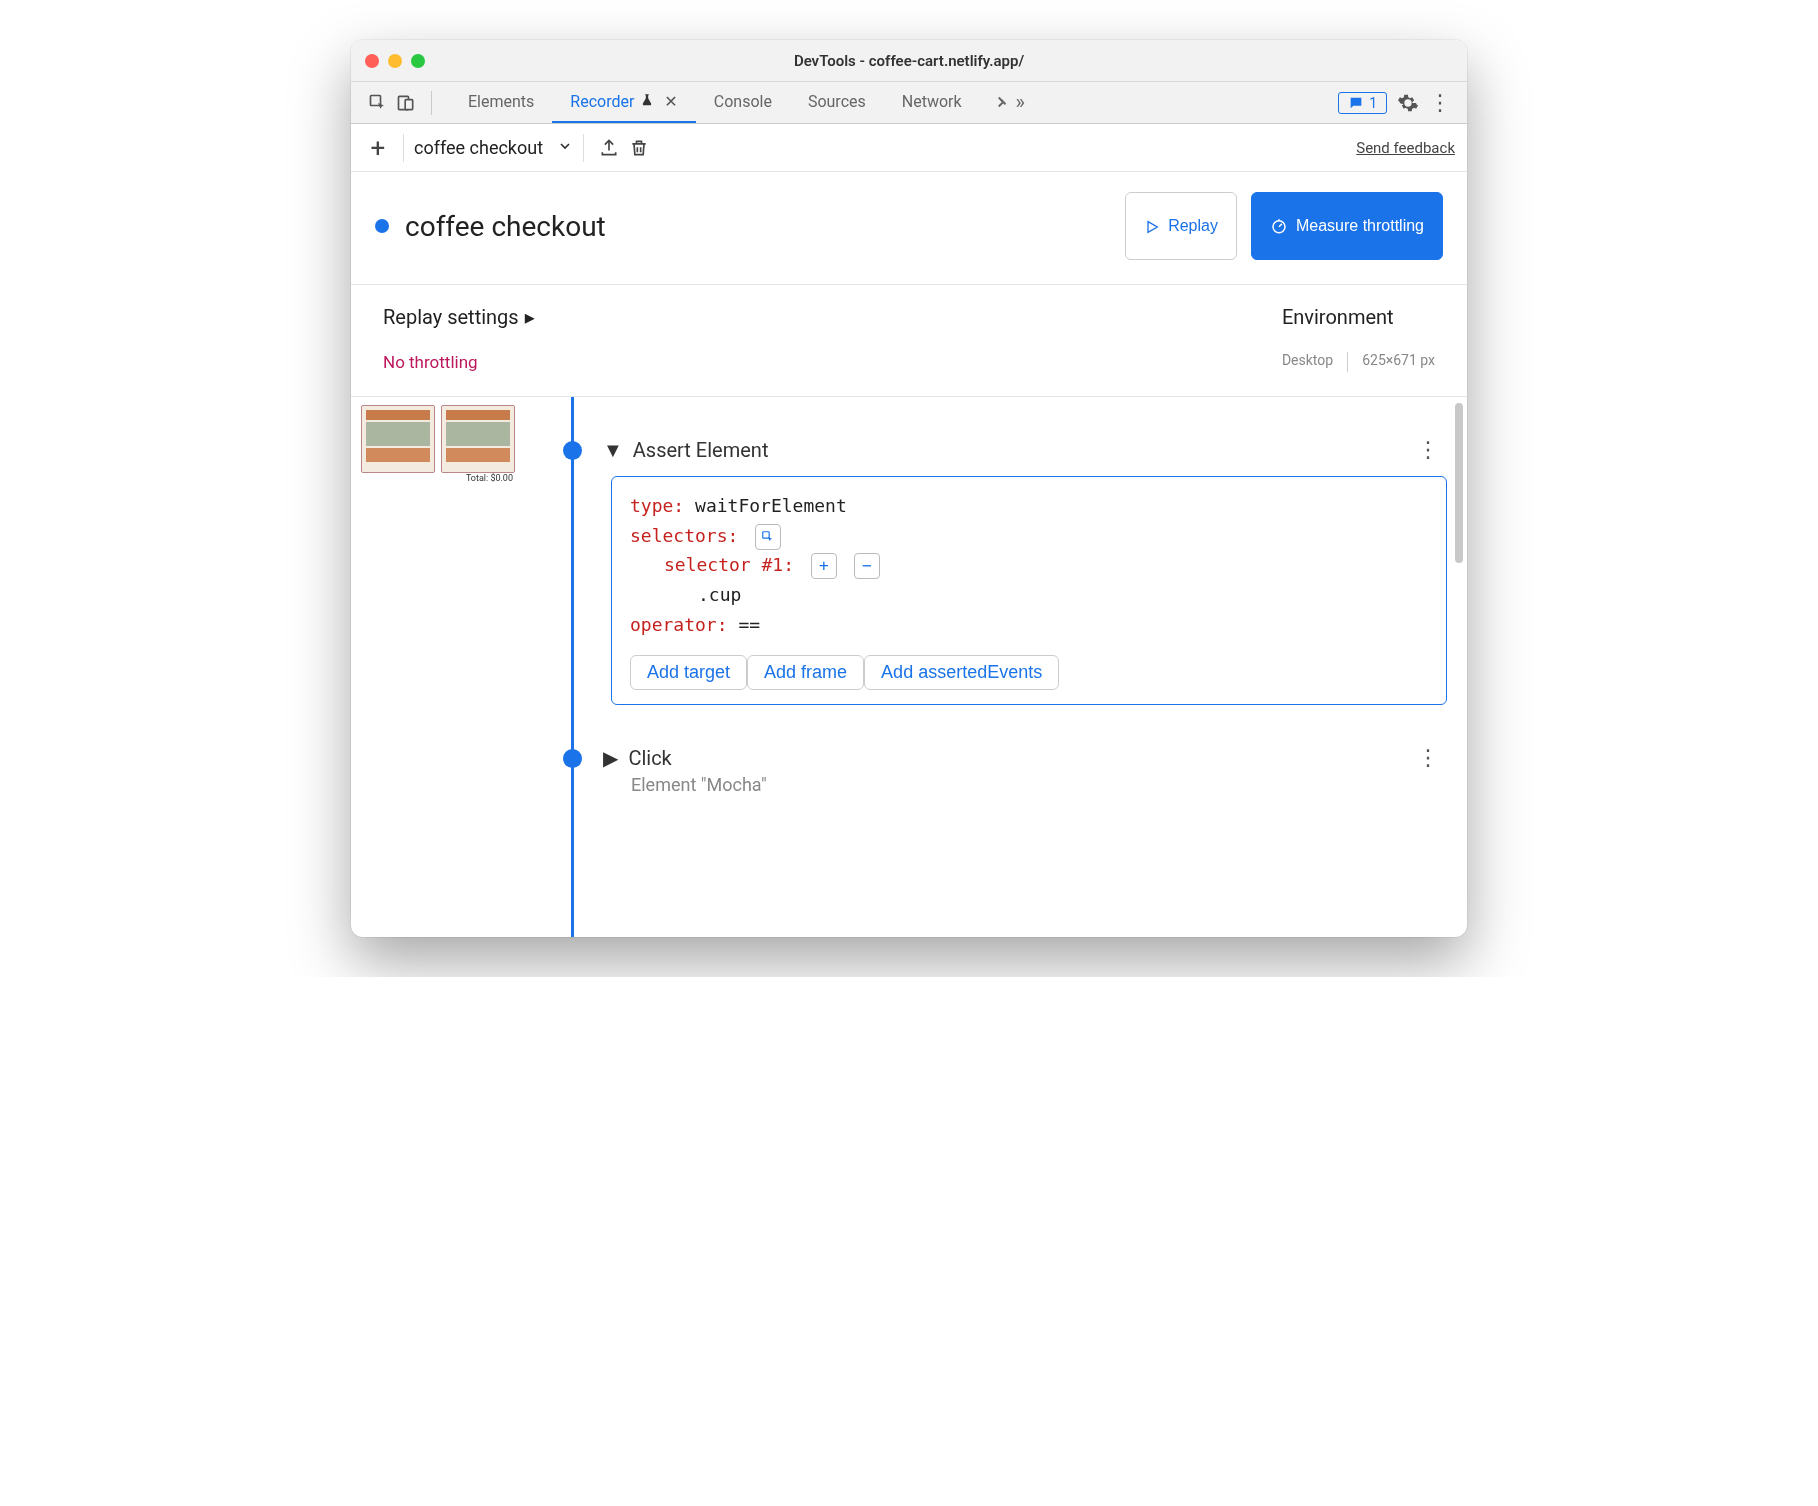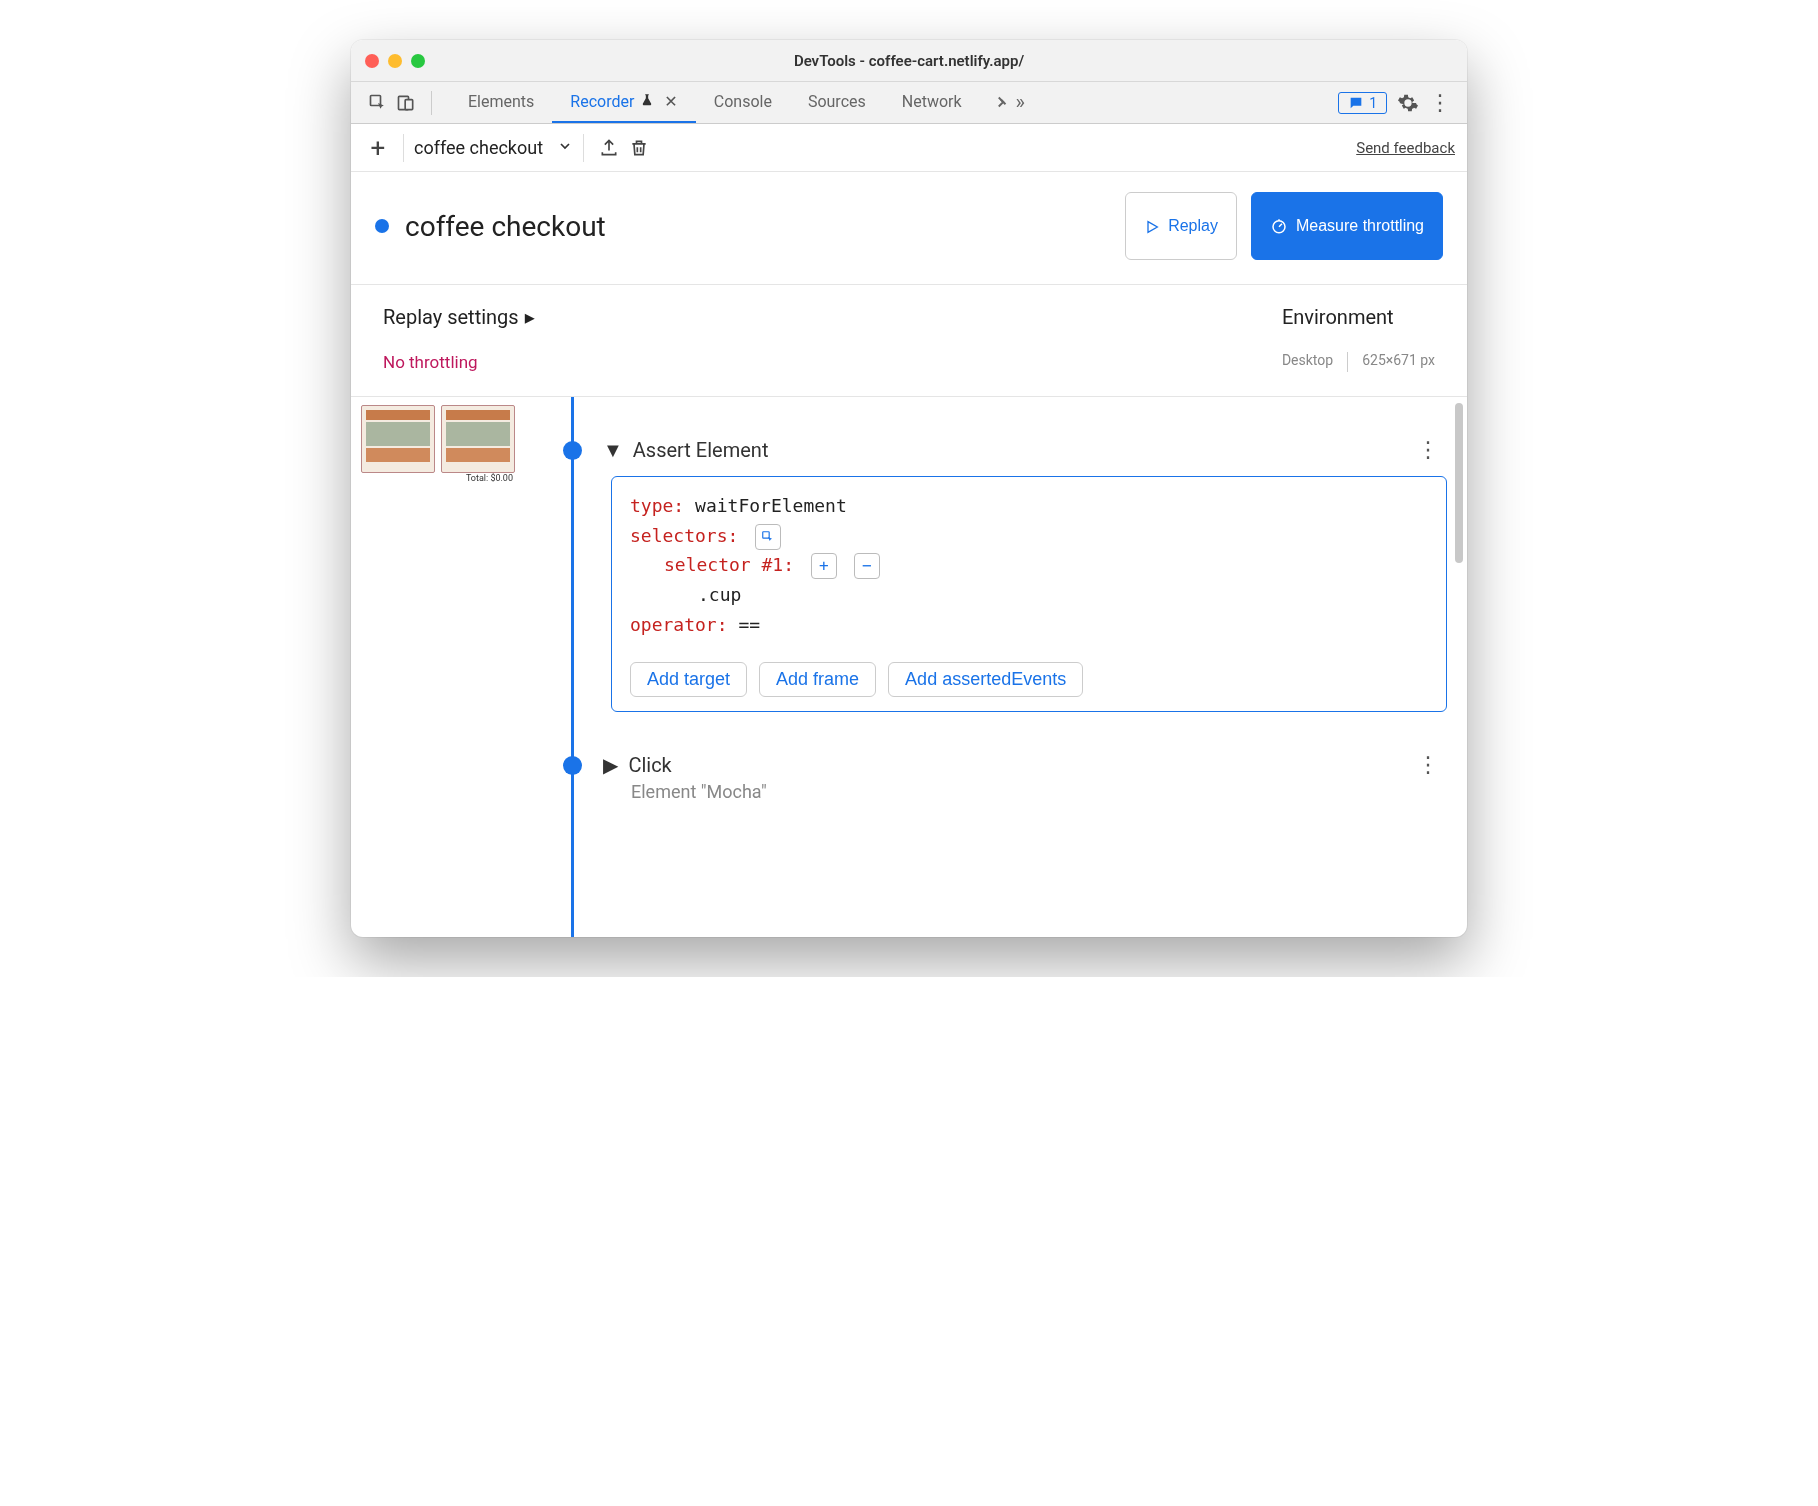--- a/index.html
+++ b/index.html
@@ -118,21 +118,21 @@
   .kv .k{color:#c5221f;}
   .kv .v{color:#222;}
   .inline-icon-btn{
     display:inline-flex; align-items:center; justify-content:center;
     width:26px; height:26px; border:1px solid #bbb; border-radius:4px;
     color:#1a73e8; font-size:16px; cursor:pointer; vertical-align:middle;
     margin-left:6px; background:#fff;
   }
   .indent1{padding-left:34px;}
   .indent2{padding-left:68px;}
-  .add-row{display:flex; gap:12px; margin-top:23px;}
+  .add-row{display:flex; gap:0; margin-top:16px;}
   .add-btn{
     border:1px solid #ccc; border-radius:6px; padding:6px 16px;
     font-size:18px; color:#1a73e8; background:#fff; cursor:pointer;
     font-family: inherit;
   }
   .scrollbar{
     position:absolute; right:4px; top:6px; width:8px; height:160px;
     background:#c8c8c8; border-radius:4px;
   }
 </style>

